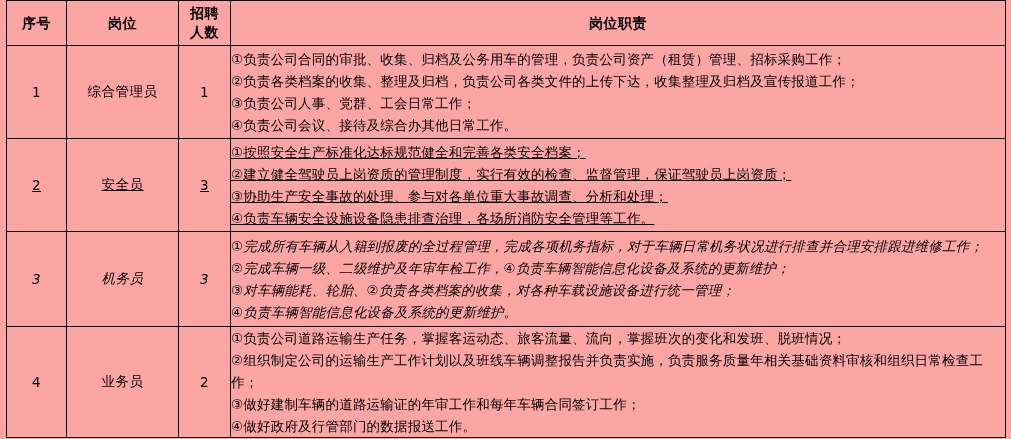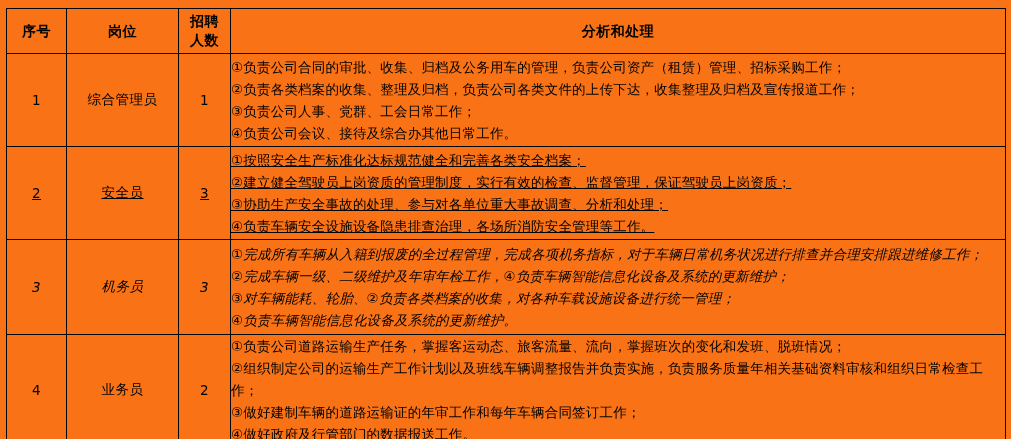--- a/index.html
+++ b/index.html
@@ -8,23 +8,23 @@
     background: #ffffff;
   }
   body {
     font-family: "DejaVu Sans", "Liberation Sans", sans-serif;
     color: #000000;
   }
   .page {
     width: 1011px;
     height: 439px;
     position: relative;
-    background: #f97316;
+    background: #fca5a5;
     box-sizing: border-box;
-    padding: 8px 6px 0 6px;
+    padding: 0 6px 0 6px;
   }
   table.job-table {
     border-collapse: collapse;
     width: 999px;
     table-layout: fixed;
   }
   table.job-table th,
   table.job-table td {
     border: 1px solid #000000;
     vertical-align: middle;
@@ -75,21 +75,21 @@
       <col class="col-duty">
     </colgroup>
     <thead>
       <tr>
         <th>序号</th>
         <th>岗位</th>
         <th>
           <div>招聘</div>
           <div>人数</div>
         </th>
-        <th>分析和处理</th>
+        <th>岗位职责</th>
       </tr>
     </thead>
     <tbody>
       <tr class="row-1">
         <td class="cell-no">1</td>
         <td class="cell-post">综合管理员</td>
         <td class="cell-count">1</td>
         <td class="cell-duty">
           <div class="line">①负责公司合同的审批、收集、归档及公务用车的管理，负责公司资产（租赁）管理、招标采购工作；</div>
           <div class="line">②负责各类档案的收集、整理及归档，负责公司各类文件的上传下达，收集整理及归档及宣传报道工作；</div>

